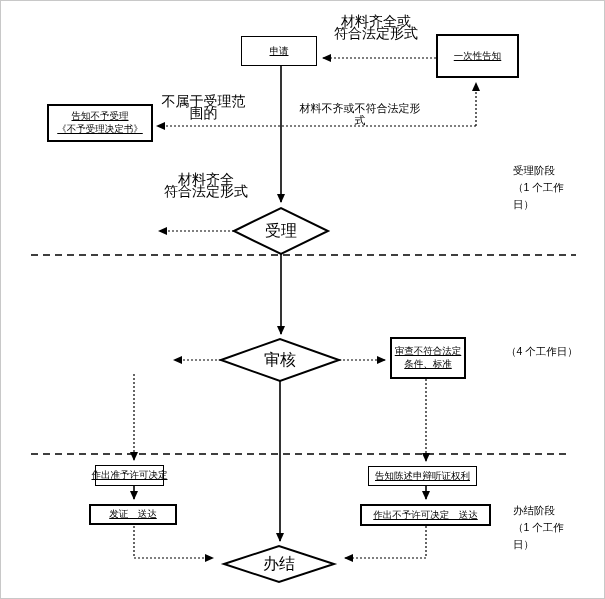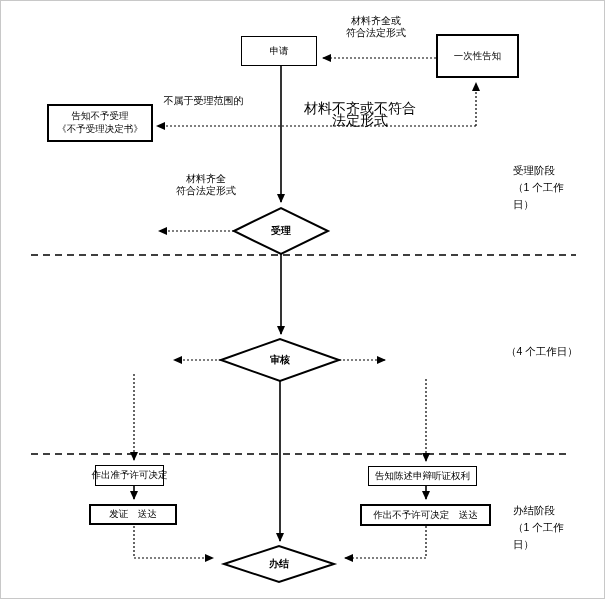--- a/index.html
+++ b/index.html
@@ -5,29 +5,29 @@
   html,body{margin:0;padding:0;background:#fff;}
   .canvas{
     position:relative;width:605px;height:599px;background:#ffffff;
     font-family:"Liberation Sans","DejaVu Sans",sans-serif;color:#000;
     box-sizing:border-box;border:1px solid #c8c8c8;overflow:hidden;
   }
   .layer{position:absolute;left:0;top:0;}
   .box{
     position:absolute;box-sizing:border-box;background:#fff;border:2px solid #000;
     display:flex;flex-direction:column;align-items:center;justify-content:center;
-    font-size:9.5px;line-height:1.32;text-align:center;white-space:nowrap;z-index:2;
+    font-size:9.5px;line-height:1.32;text-align:center;white-space:nowrap;z-index:2;text-decoration:underline;
   }
   .box.thin{border-width:1.5px;}
   .dlabel{
     position:absolute;display:flex;align-items:center;justify-content:center;
-    font-size:10px;font-weight:bold;z-index:3;
+    font-size:16px;font-weight:normal;z-index:3;
   }
   .elabel{
-    position:absolute;font-size:10px;line-height:12px;text-align:center;z-index:2;
+    position:absolute;font-size:14px;line-height:12px;text-align:center;z-index:2;
     background:transparent;
   }
   .stage{
     position:absolute;font-size:10.5px;line-height:17px;z-index:2;
   }
   .small{font-size:9px;}
 </style>
 </head>
 <body>
 
@@ -69,41 +69,45 @@
 
   <div class="box" style="left:435px;top:33px;width:83px;height:44px">一次性告知</div>
 
   <div class="box" style="left:46px;top:103px;width:106px;height:38px">
     <span>告知不予受理</span>
     <span>《不予受理决定书》</span>
   </div>
 
 
 
+  <div class="box" style="left:389px;top:336px;width:76px;height:42px">
+    <span>审查不符合法定</span>
+    <span>条件、标准</span>
+  </div>
 
   <div class="box thin" style="left:94px;top:464px;width:69px;height:21px">作出准予许可决定</div>
 
   <div class="box" style="left:88px;top:503px;width:88px;height:21px">发证　送达</div>
 
   <div class="box thin" style="left:367px;top:465px;width:109px;height:20px">告知陈述申辩听证权利</div>
 
   <div class="box" style="left:359px;top:503px;width:131px;height:22px">作出不予许可决定　送达</div>
 
   <div class="dlabel" style="left:250px;top:223px;width:60px;height:14px">受理</div>
   <div class="dlabel" style="left:249px;top:352px;width:60px;height:14px">审核</div>
   <div class="dlabel" style="left:248px;top:556px;width:60px;height:14px">办结</div>
 
   <div class="elabel" style="left:330px;top:14px;width:90px">
     <span style="display:block">材料齐全或</span>
     <span style="display:block">符合法定形式</span>
   </div>
 
   <div class="elabel" style="left:155px;top:94px;width:95px">不属于受理范围的</div>
 
-  <div class="elabel" style="left:298px;top:101px;width:122px;font-size:14px">材料不齐或不符合法定形式</div>
+  <div class="elabel" style="left:298px;top:101px;width:122px;font-size:11px">材料不齐或不符合法定形式</div>
 
   <div class="elabel" style="left:160px;top:172px;width:90px">
     <span style="display:block">材料齐全</span>
     <span style="display:block">符合法定形式</span>
   </div>
 
   <div class="stage" style="left:512px;top:161px;width:80px">
     <span style="display:block">受理阶段</span>
     <span style="display:block">（1 个工作</span>
     <span style="display:block">日）</span>

